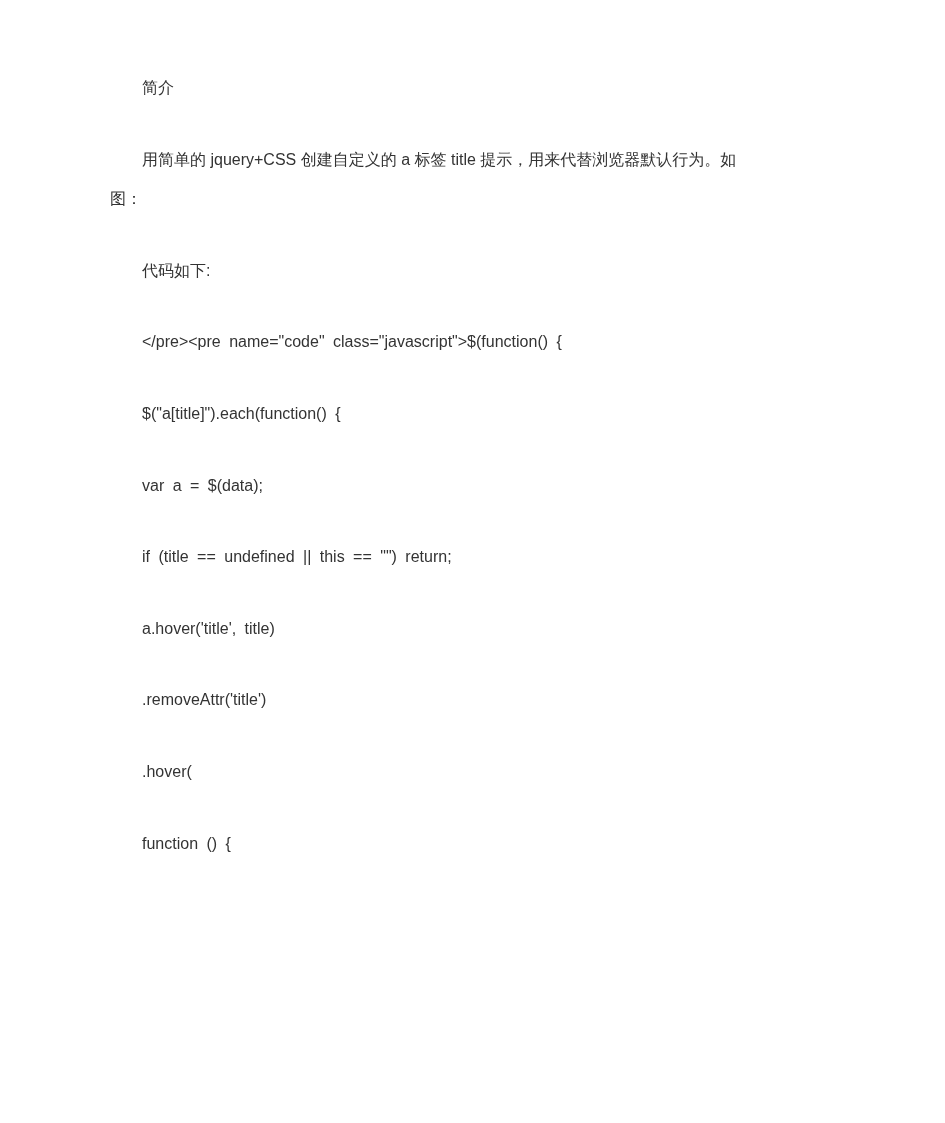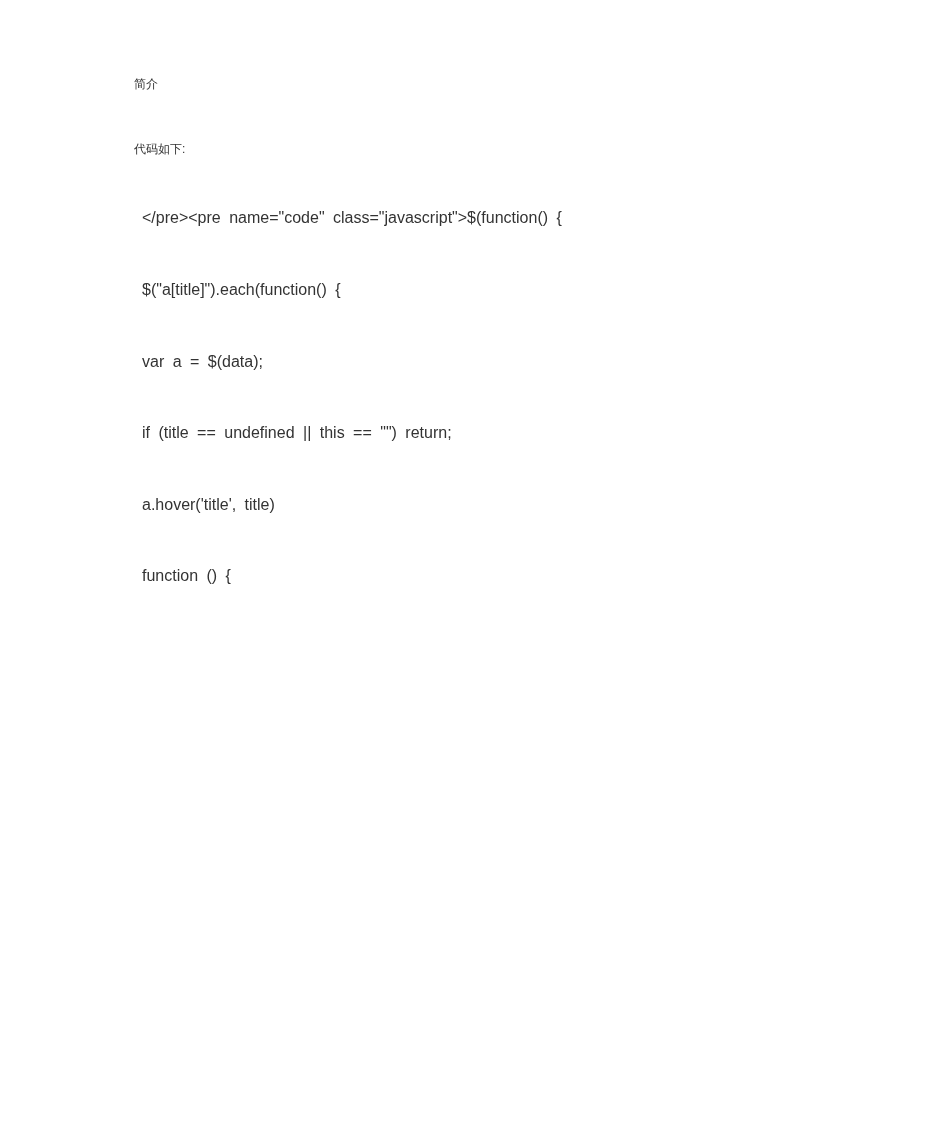--- a/index.html
+++ b/index.html
@@ -8,21 +8,21 @@
       background: #ffffff;
       font-family: "Microsoft YaHei", "PingFang SC", Arial, sans-serif;
       color: #333333;
       width: 945px;
     }
     .page {
       padding: 75px 110px 40px 110px;
       box-sizing: border-box;
     }
     .para {
-      font-size: 12px;
+      font-size: 16px;
       line-height: 1.6;
       margin: 0 0 46px 0;
       text-indent: 2em;
       word-spacing: 2px;
       letter-spacing: 0px;
     }
     .wrap-para {
       font-size: 16px;
       line-height: 1.6;
       margin: 0 0 46px 0;
@@ -45,24 +45,30 @@
       word-spacing: 4px;
     }
   </style>
 </head>
 <body>
 
 <div class="page">
 
   <p class="para">简介</p>
 
+  <div class="wrap-para">
+    <span class="first-line">用简单的 jquery+CSS 创建自定义的 a 标签 title 提示，用来代替浏览器默认行为。如</span>
+    <span class="wrap-line">图：</span>
+  </div>
 
 
   <p class="para">代码如下:</p>
 
   <p class="code-line">&lt;/pre&gt;&lt;pre name="code" class="javascript"&gt;$(function() {</p>
   <p class="code-line">$("a[title]").each(function() {</p>
   <p class="code-line">var a = $(data);</p>
   <p class="code-line">if (title == undefined || this == "") return;</p>
   <p class="code-line">a.hover('title', title)</p>
+  <p class="code-line">.removeAttr('title')</p>
+  <p class="code-line">.hover(</p>
   <p class="code-line">function () {</p>
 
 </div>
 
 </body></html>

